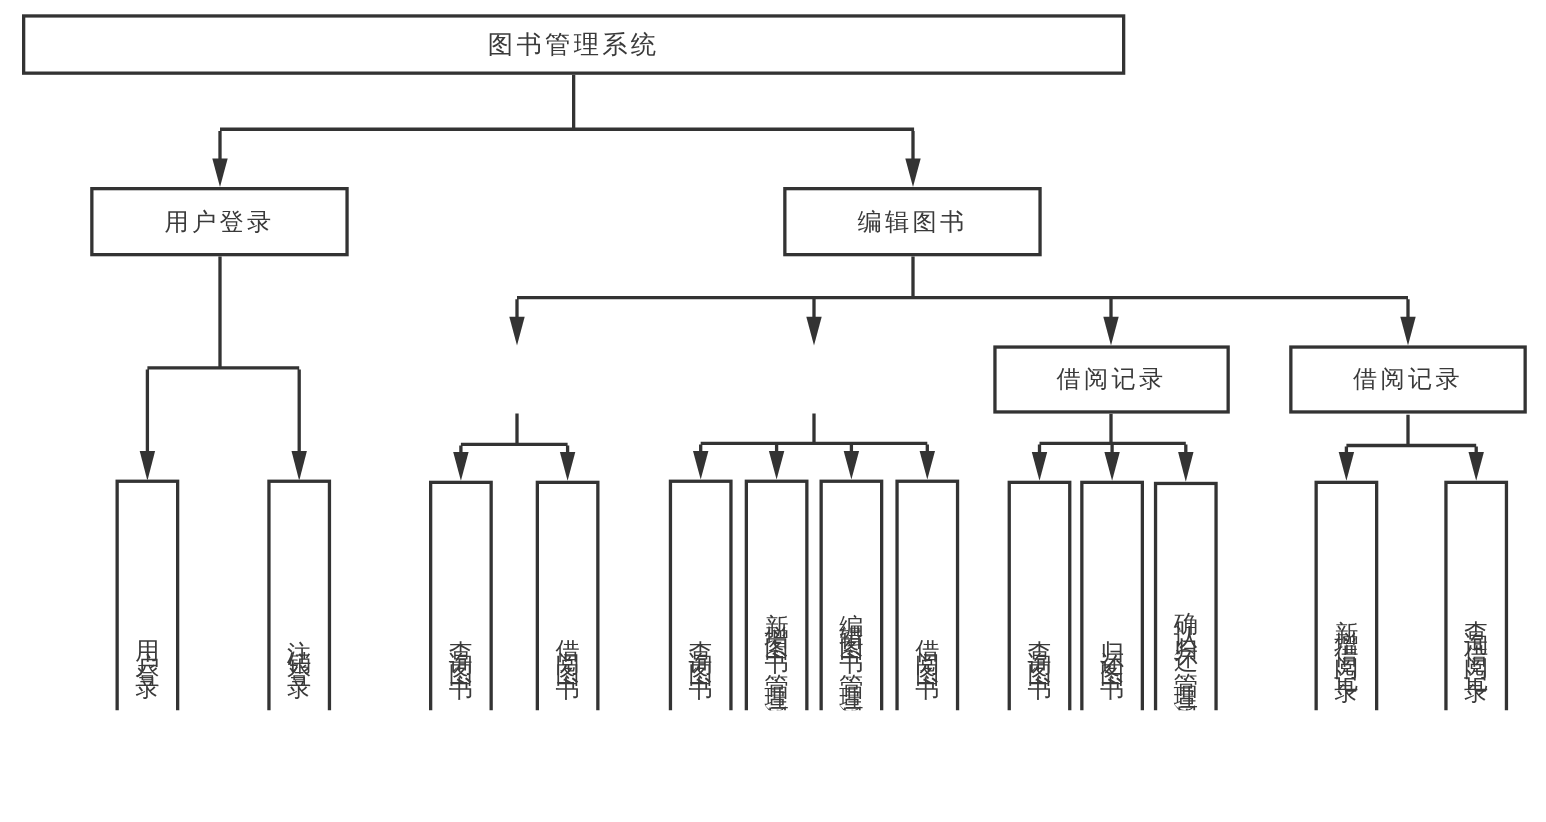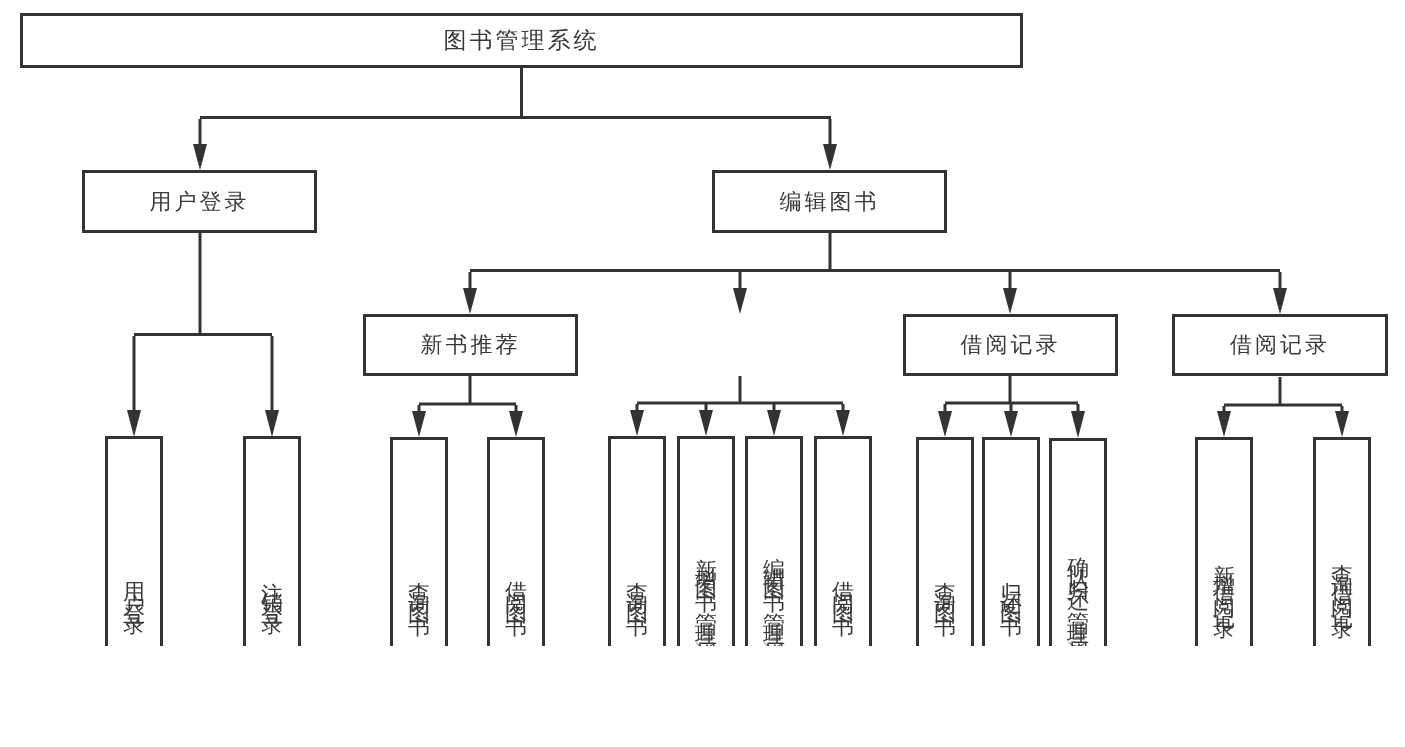--- a/index.html
+++ b/index.html
@@ -107,23 +107,20 @@
     <span>图书管理系统</span>
   </div>
 
   <div class="box" style="left:82px;top:170px;width:235px;height:63px">
     <span>用户登录</span>
   </div>
   <div class="box" style="left:712px;top:170px;width:235px;height:63px">
     <span>编辑图书</span>
   </div>
 
-  <div class="box" style="left:363px;top:314px;width:215px;height:62px">
-    <span>新书推荐</span>
-  </div>
   <div class="box" style="left:903px;top:314px;width:215px;height:62px">
     <span>借阅记录</span>
   </div>
   <div class="box" style="left:1172px;top:314px;width:216px;height:62px">
     <span>借阅记录</span>
   </div>
 
   <div class="vbox" style="left:105px;top:436px;height:299px">
     <span class="vtext">用户登录</span>
   </div>

